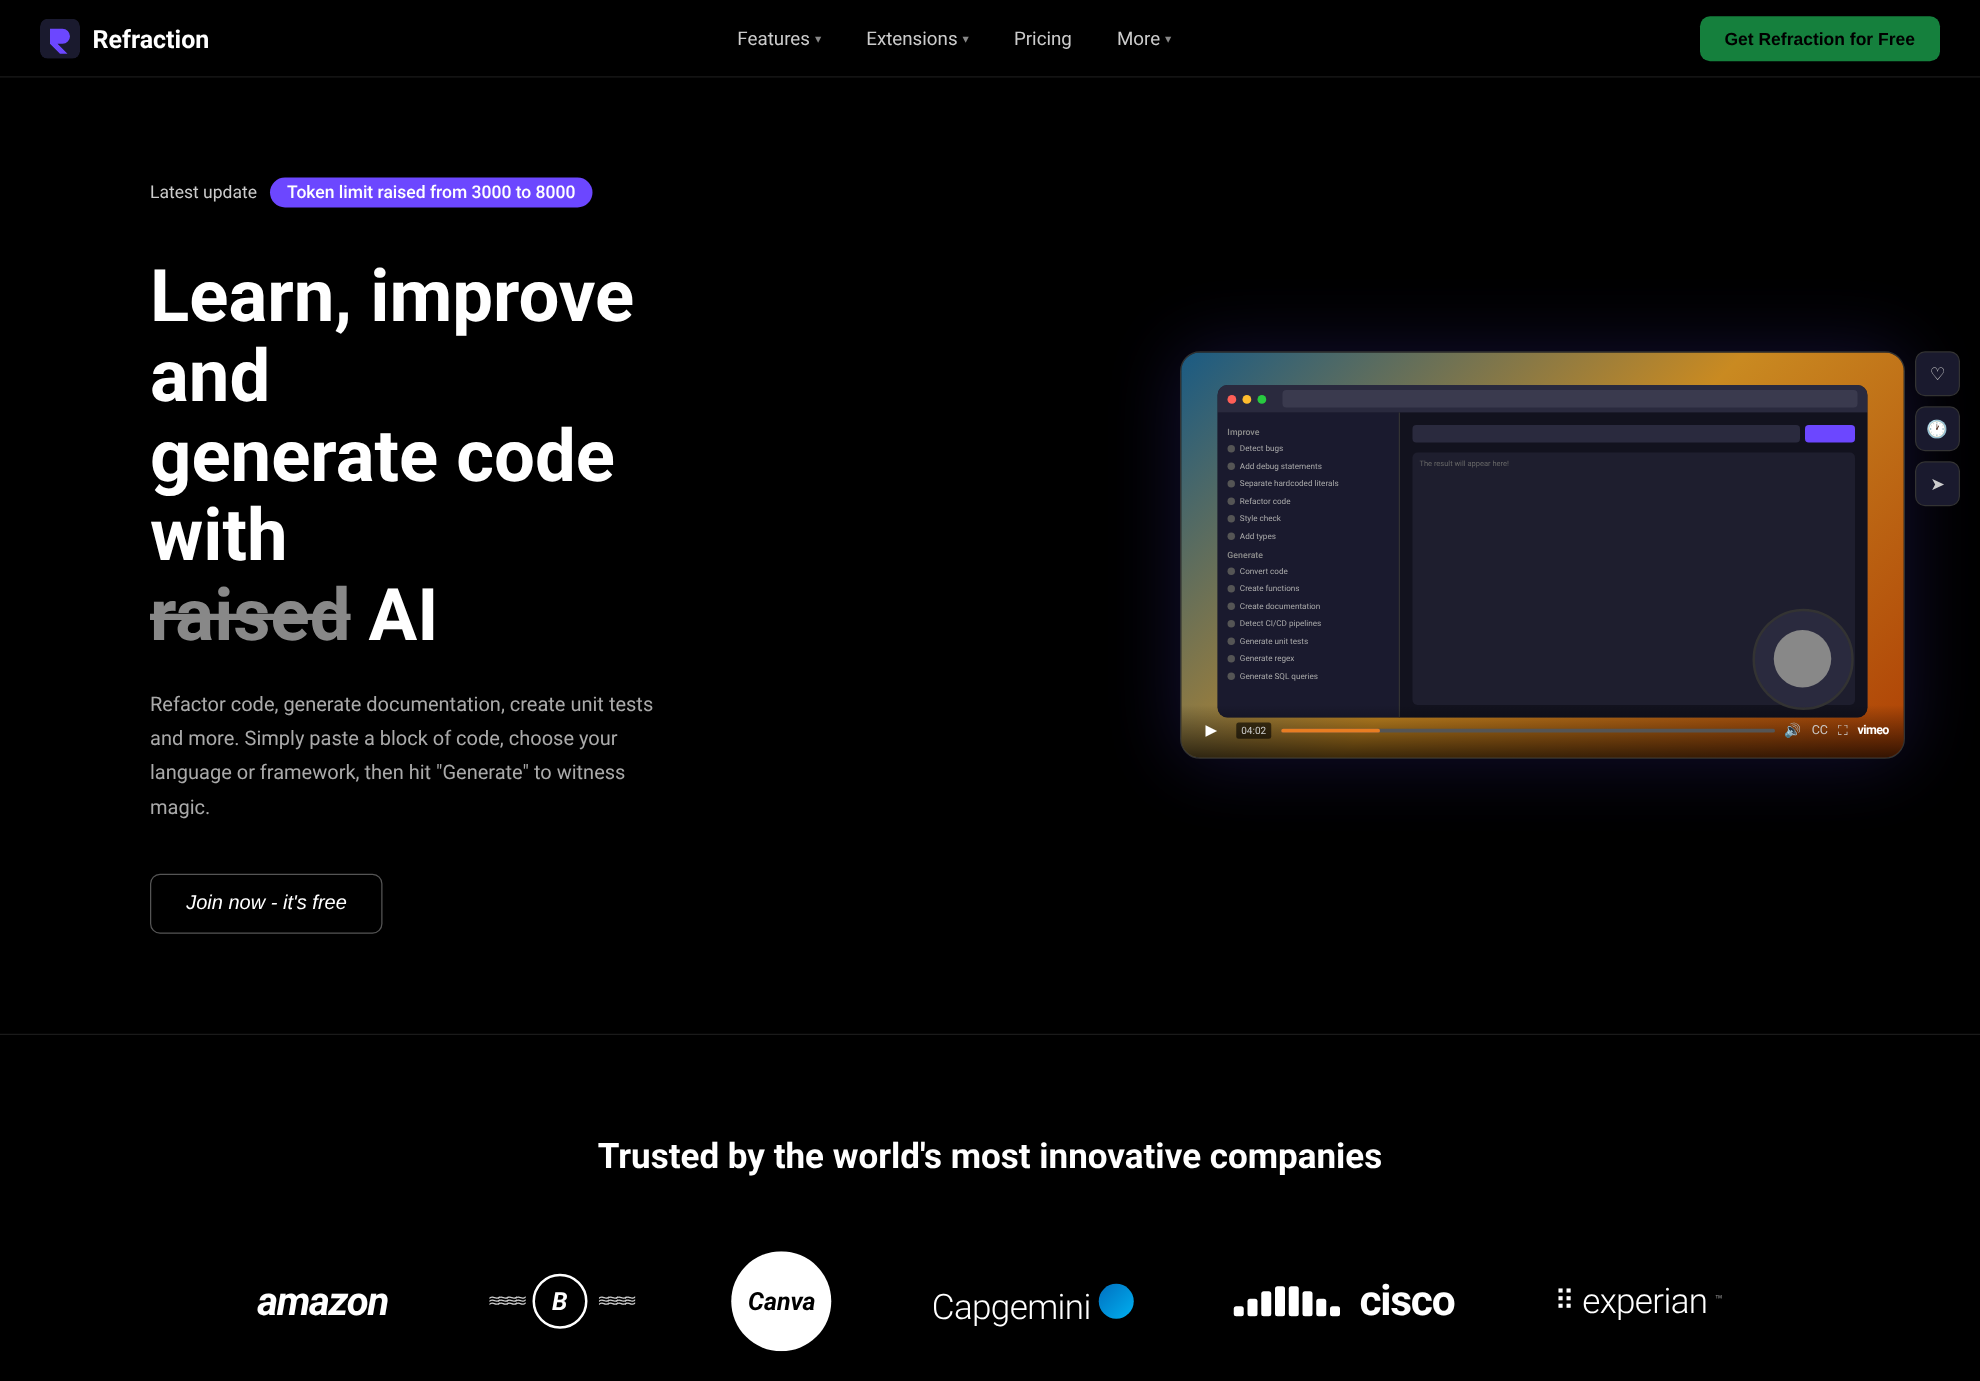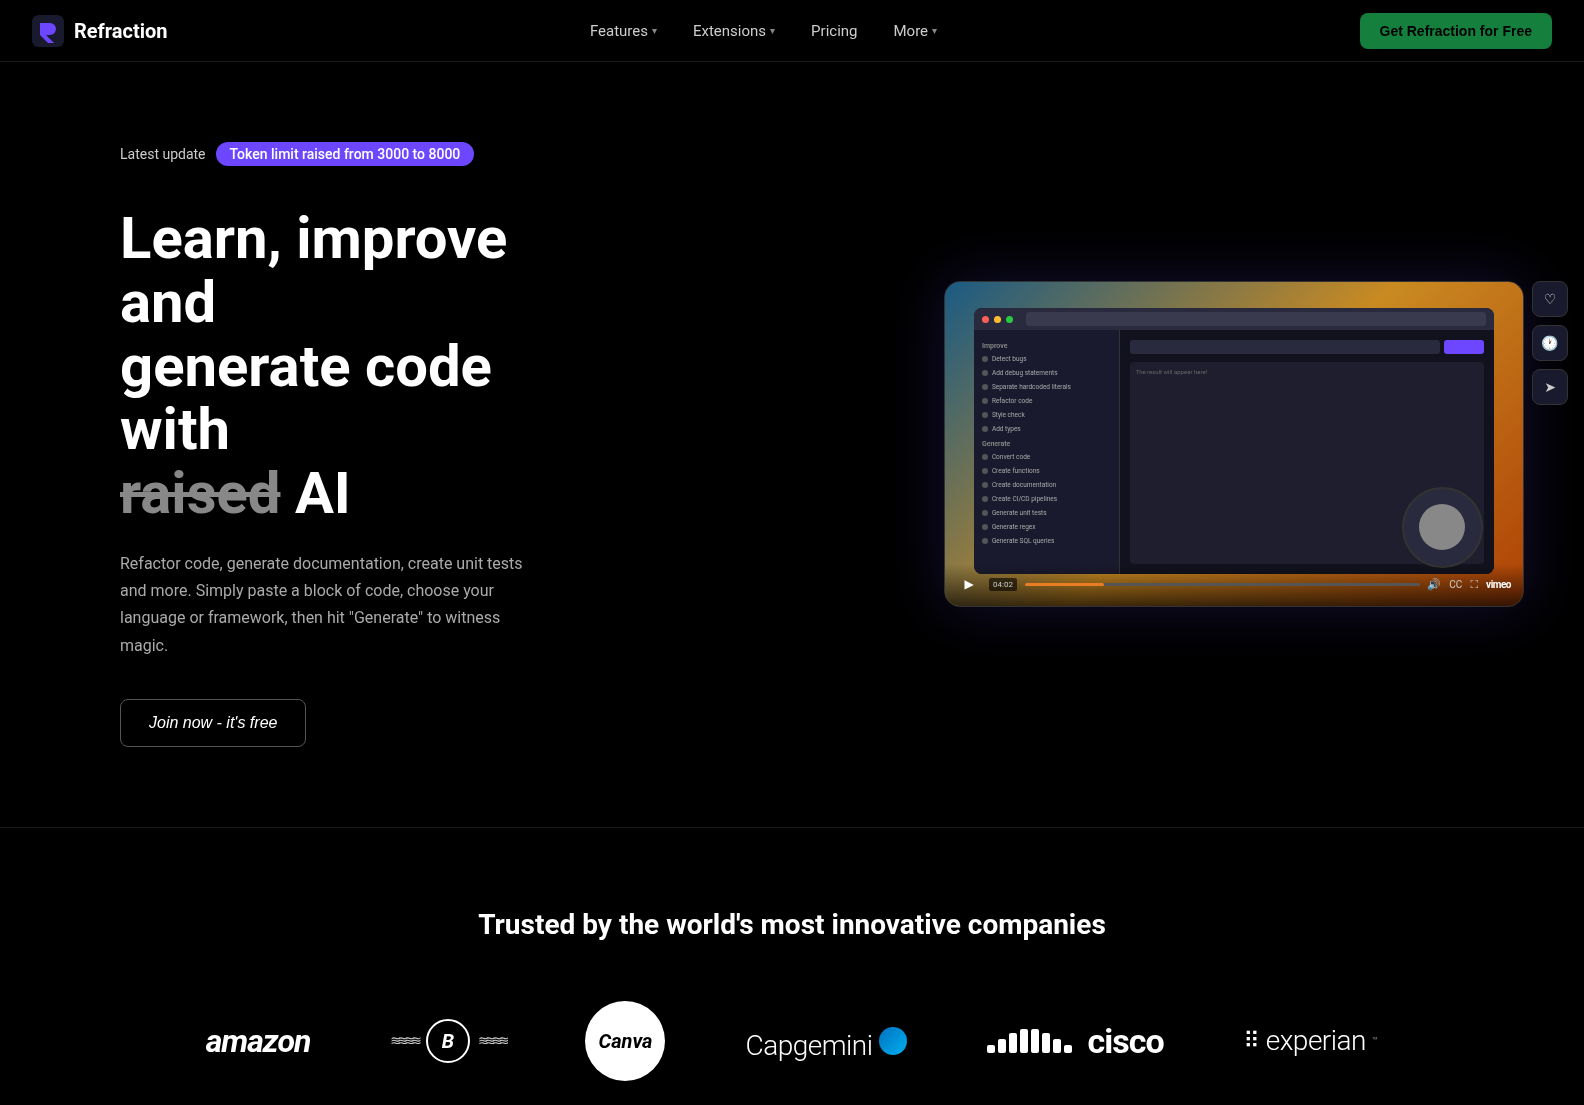--- a/index.html
+++ b/index.html
@@ -593,21 +593,21 @@
             <div class="sidebar-item">Detect bugs</div>
             <div class="sidebar-item">Add debug statements</div>
             <div class="sidebar-item">Separate hardcoded literals</div>
             <div class="sidebar-item">Refactor code</div>
             <div class="sidebar-item">Style check</div>
             <div class="sidebar-item">Add types</div>
             <div class="sidebar-section-label">Generate</div>
             <div class="sidebar-item">Convert code</div>
             <div class="sidebar-item">Create functions</div>
             <div class="sidebar-item">Create documentation</div>
-            <div class="sidebar-item">Create CI/CD pipelines</div>
+            <div class="sidebar-item">Detect CI/CD pipelines</div>
             <div class="sidebar-item">Generate unit tests</div>
             <div class="sidebar-item">Generate regex</div>
             <div class="sidebar-item">Generate SQL queries</div>
           </div>
           <div class="browser-main">
             <div class="main-input-area">
               <div class="main-input"></div>
               <div class="main-btn"></div>
             </div>
             <div class="main-result-area">

